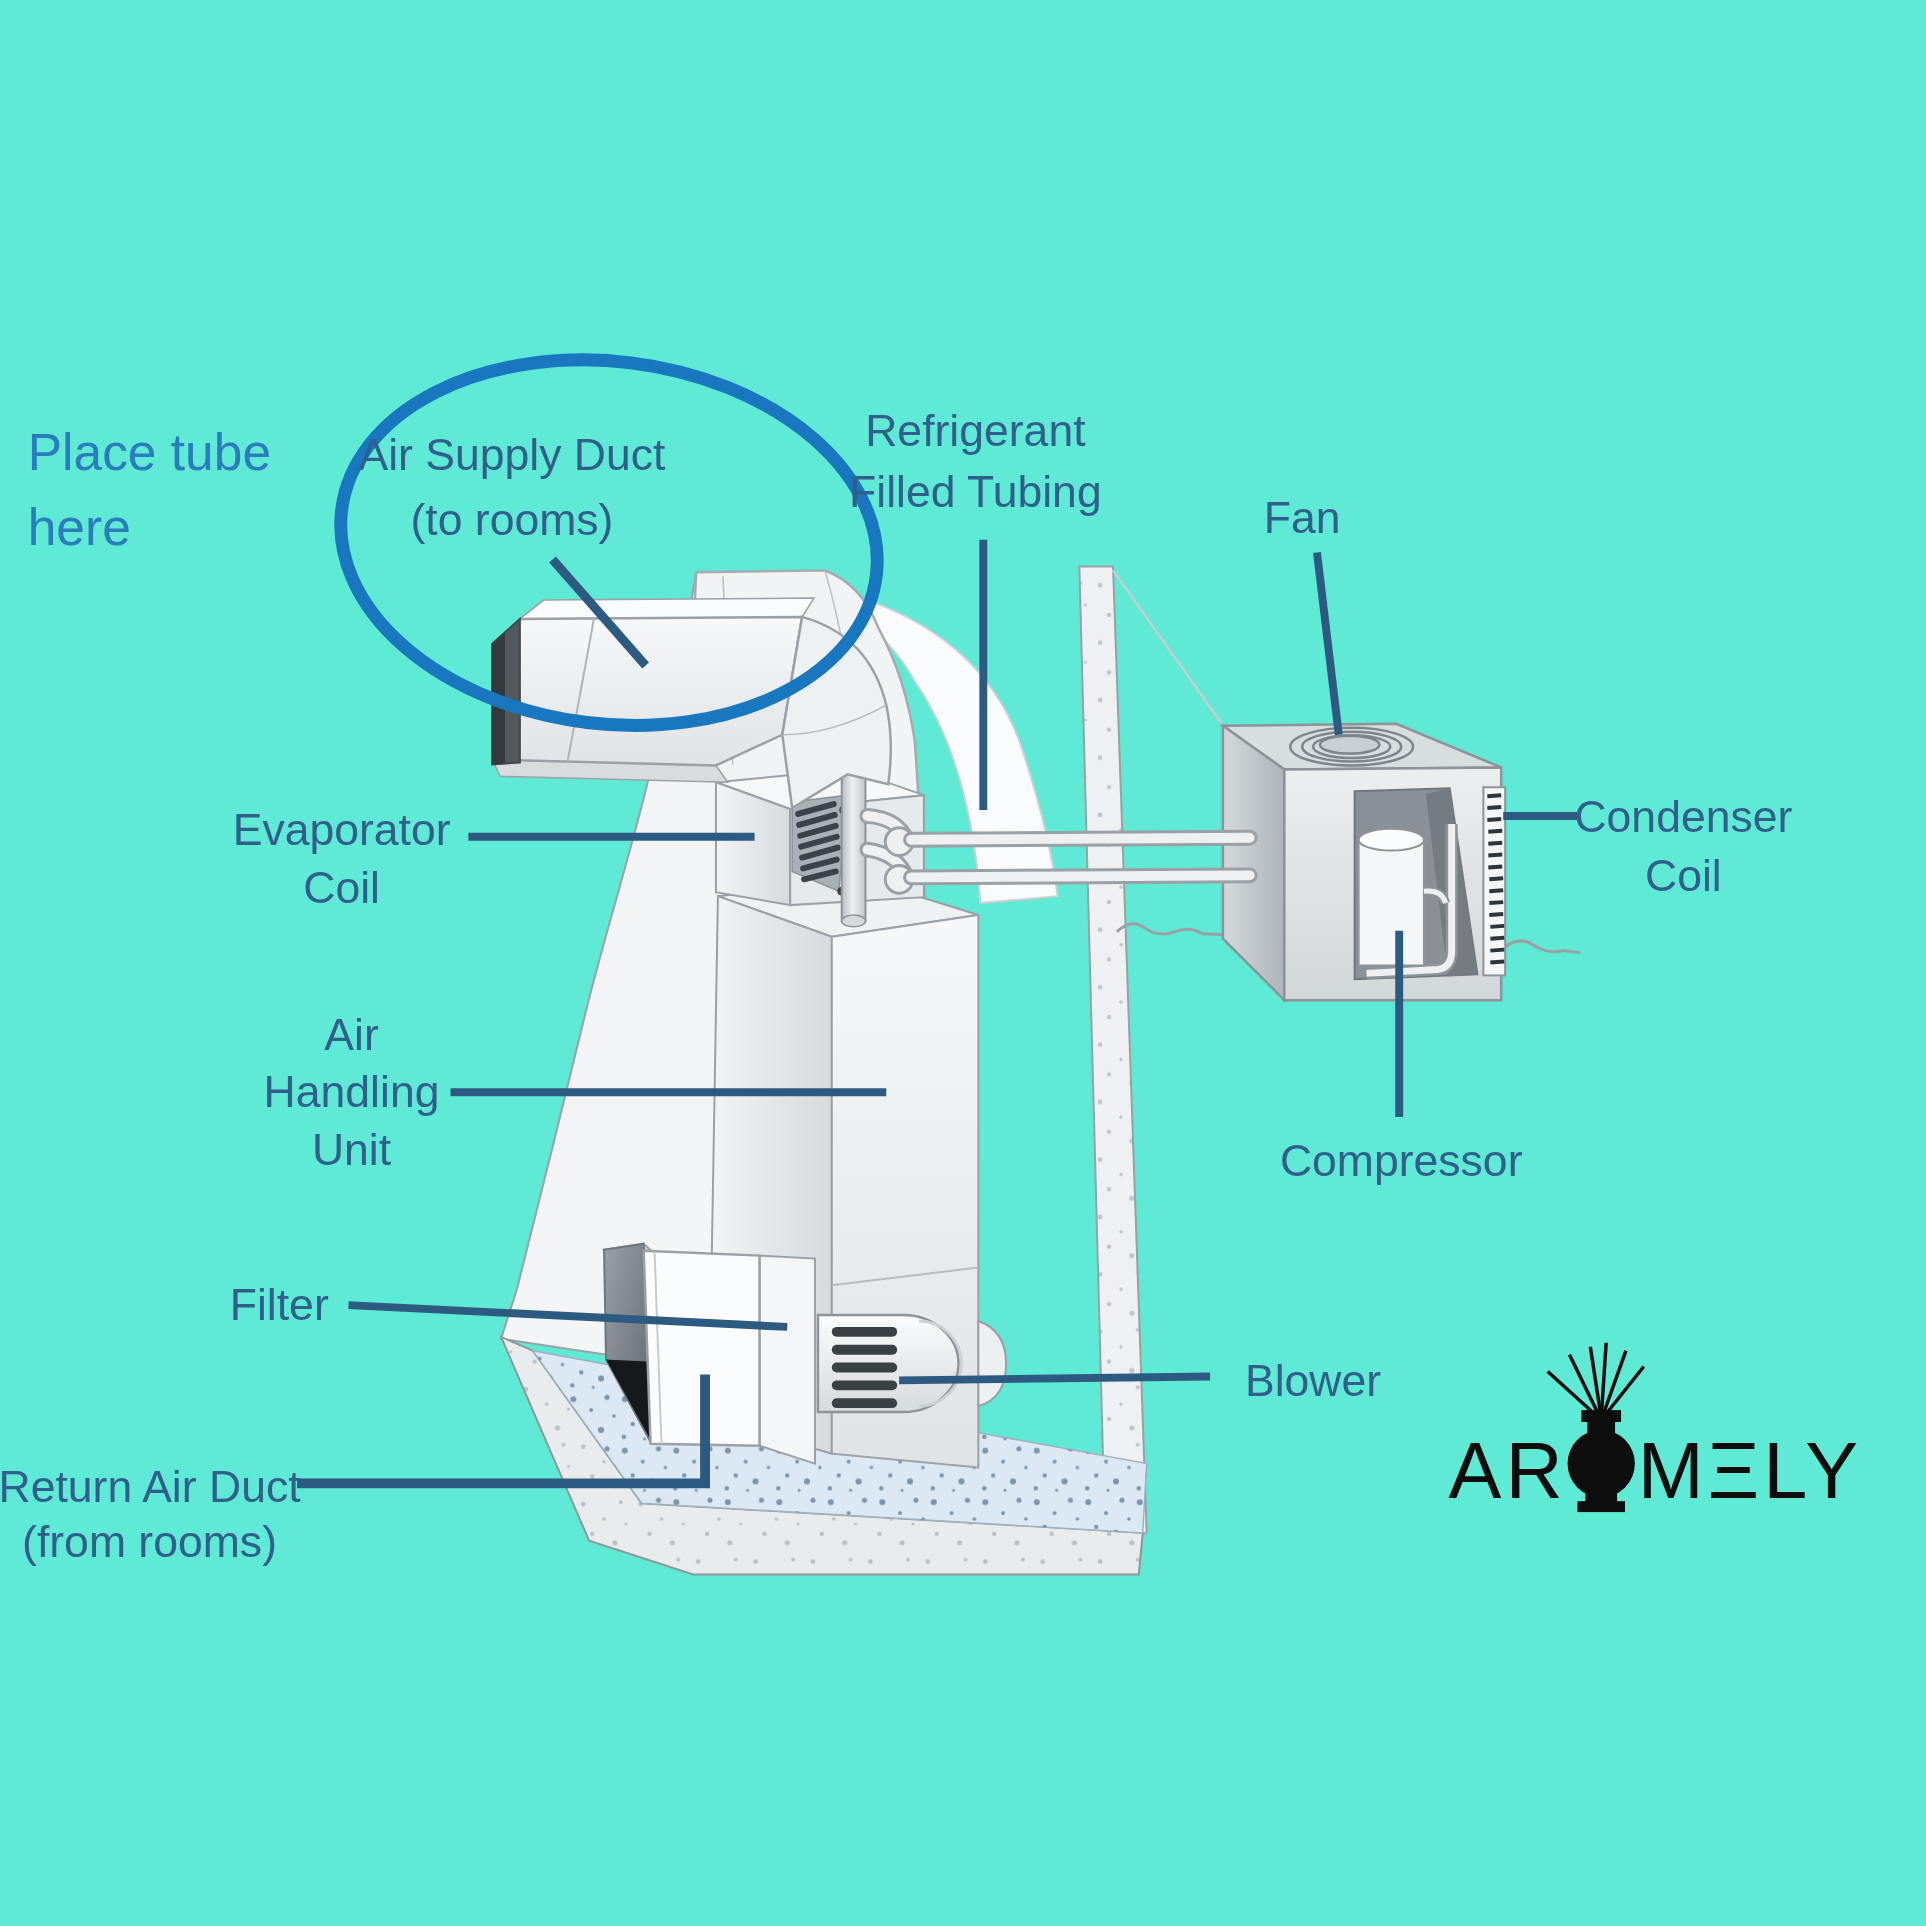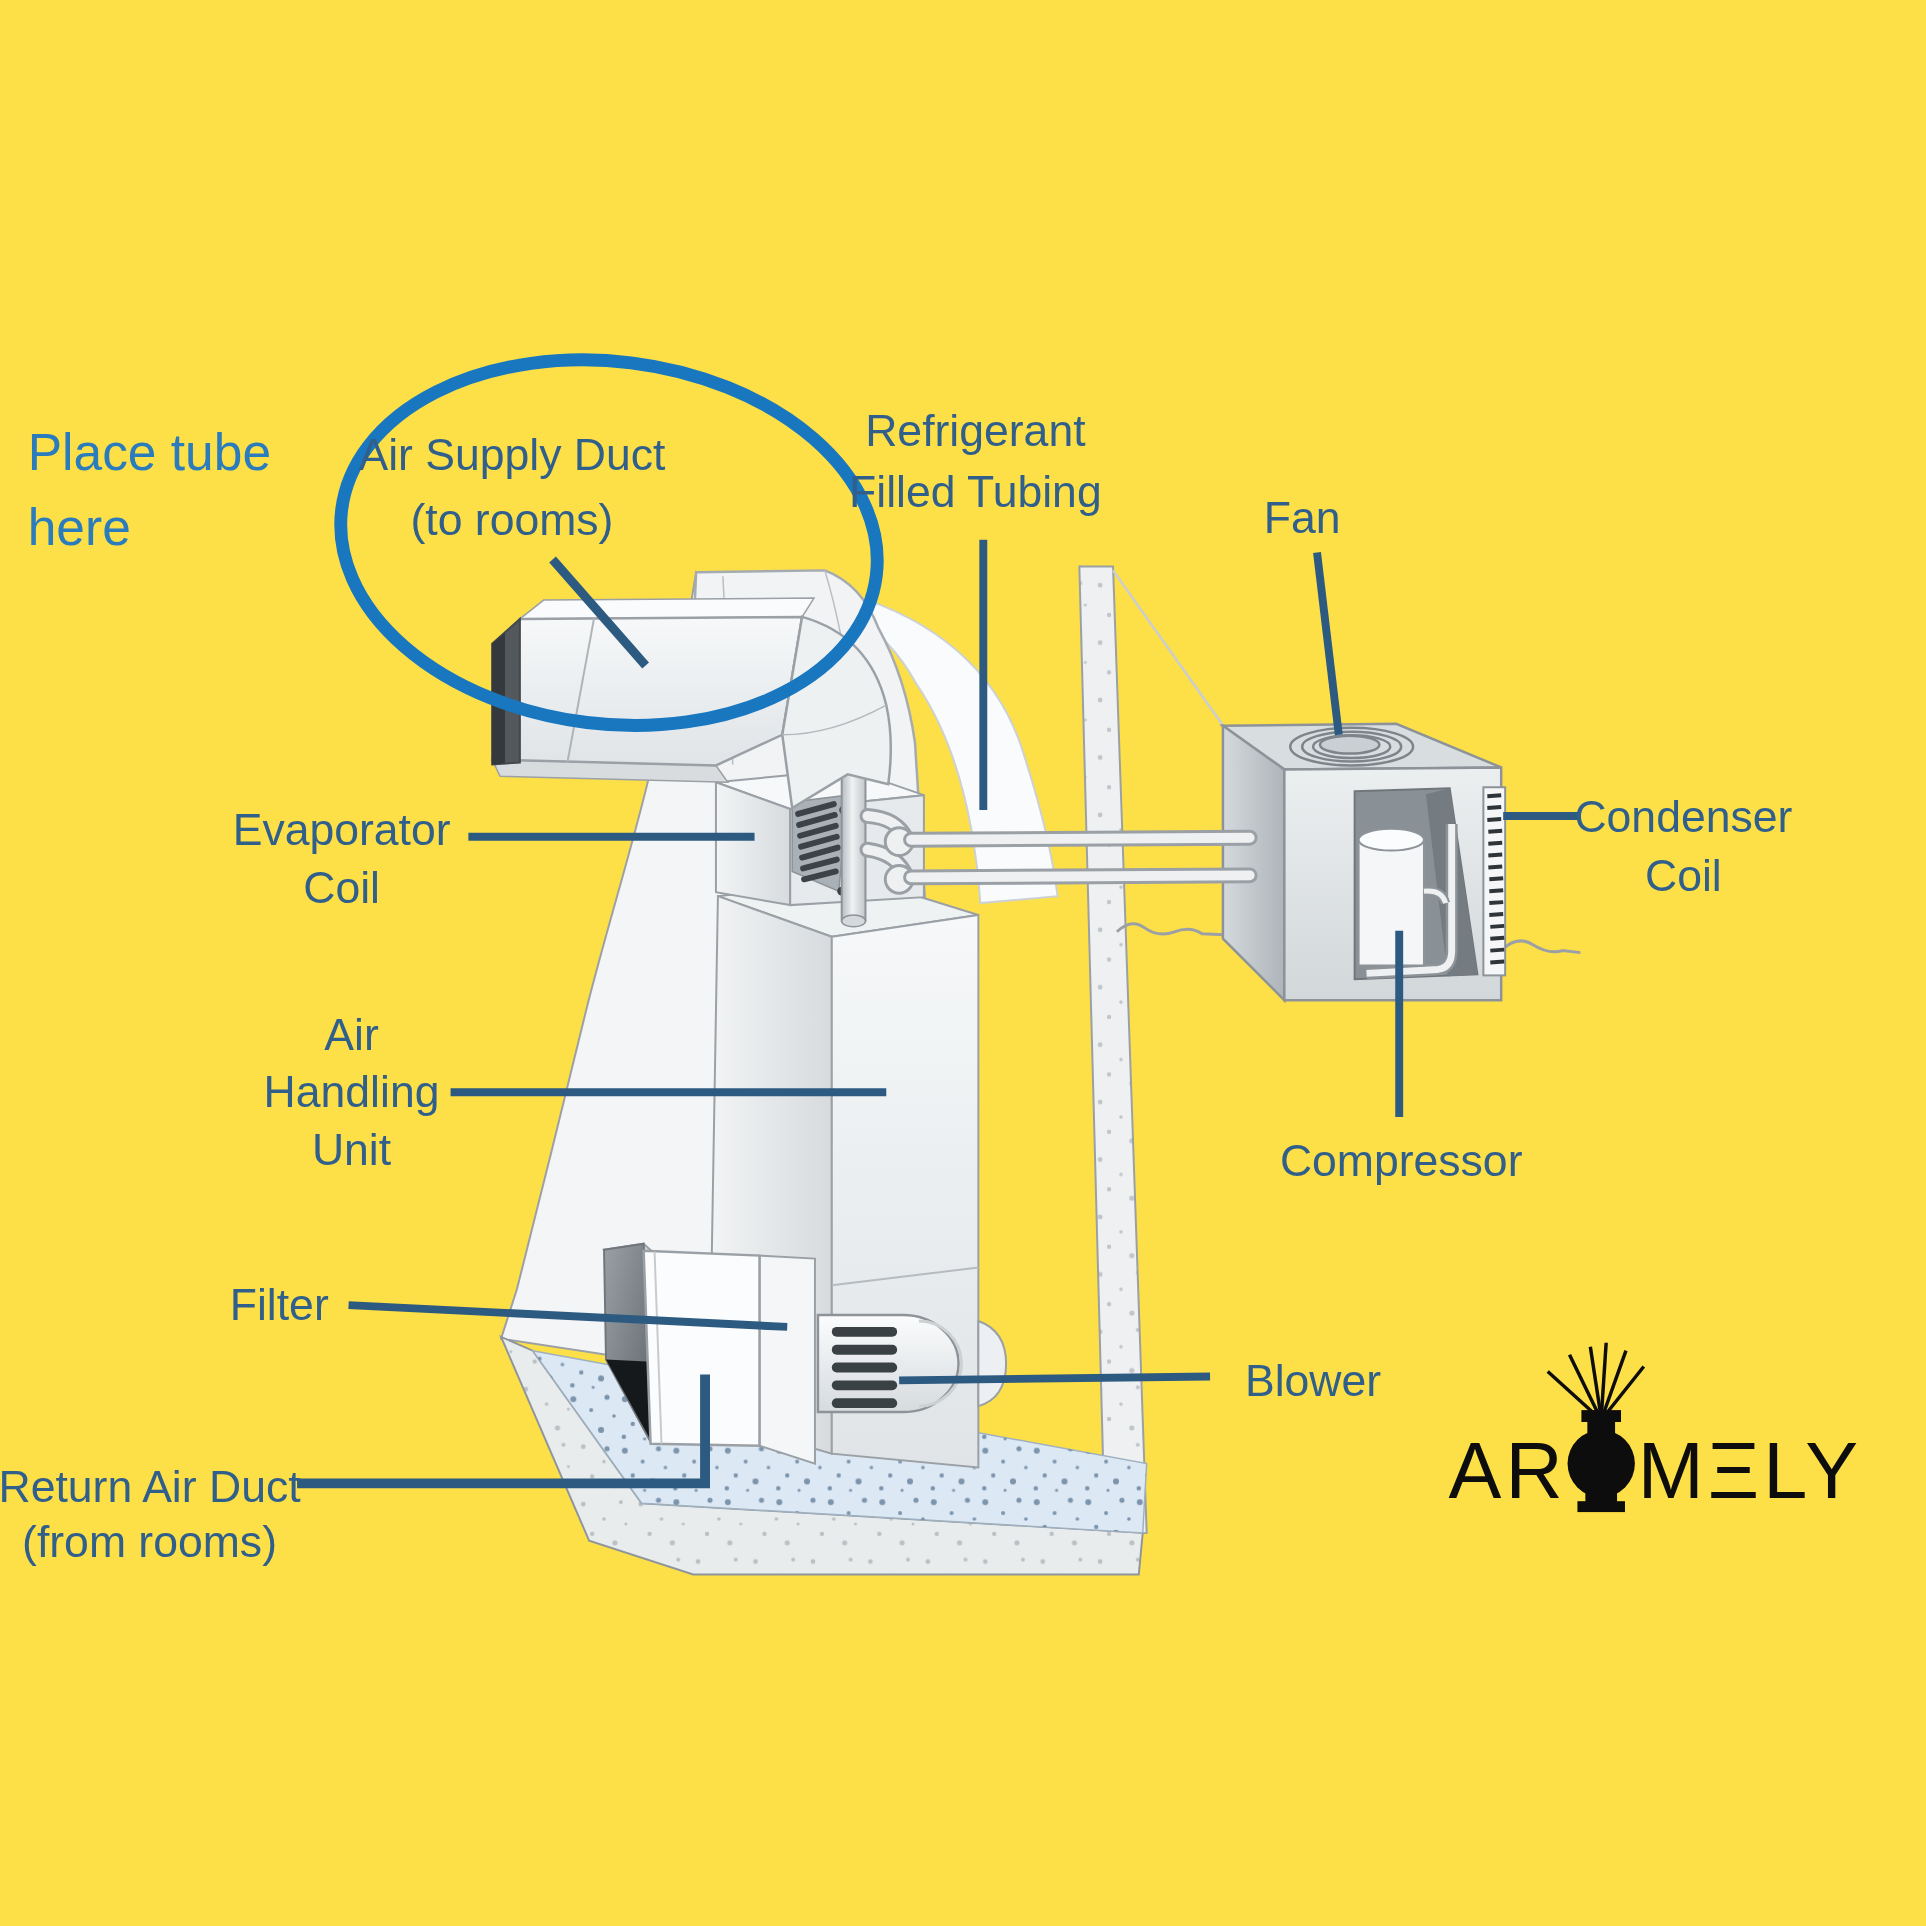--- a/index.html
+++ b/index.html
@@ -1,16 +1,16 @@
 <!DOCTYPE html>
 <html><head>
 <meta charset="utf-8">
 <style>
   html,body{margin:0;padding:0;background:#ffffff;}
-  .canvas{position:relative;width:1927px;height:1927px;background:#fde047;overflow:hidden;
+  .canvas{position:relative;width:1927px;height:1927px;background:#5eead4;overflow:hidden;
           font-family:"Liberation Sans", sans-serif;}
   svg{position:absolute;left:0;top:0;}
   text{font-family:"Liberation Sans", sans-serif;}
   .lbl{font-size:45px;font-weight:400;}
   .note{font-size:52px;font-weight:400;}
   .logo-txt{font-size:80px;letter-spacing:4px;font-weight:400;}
 </style>
 </head>
 <body>
 

